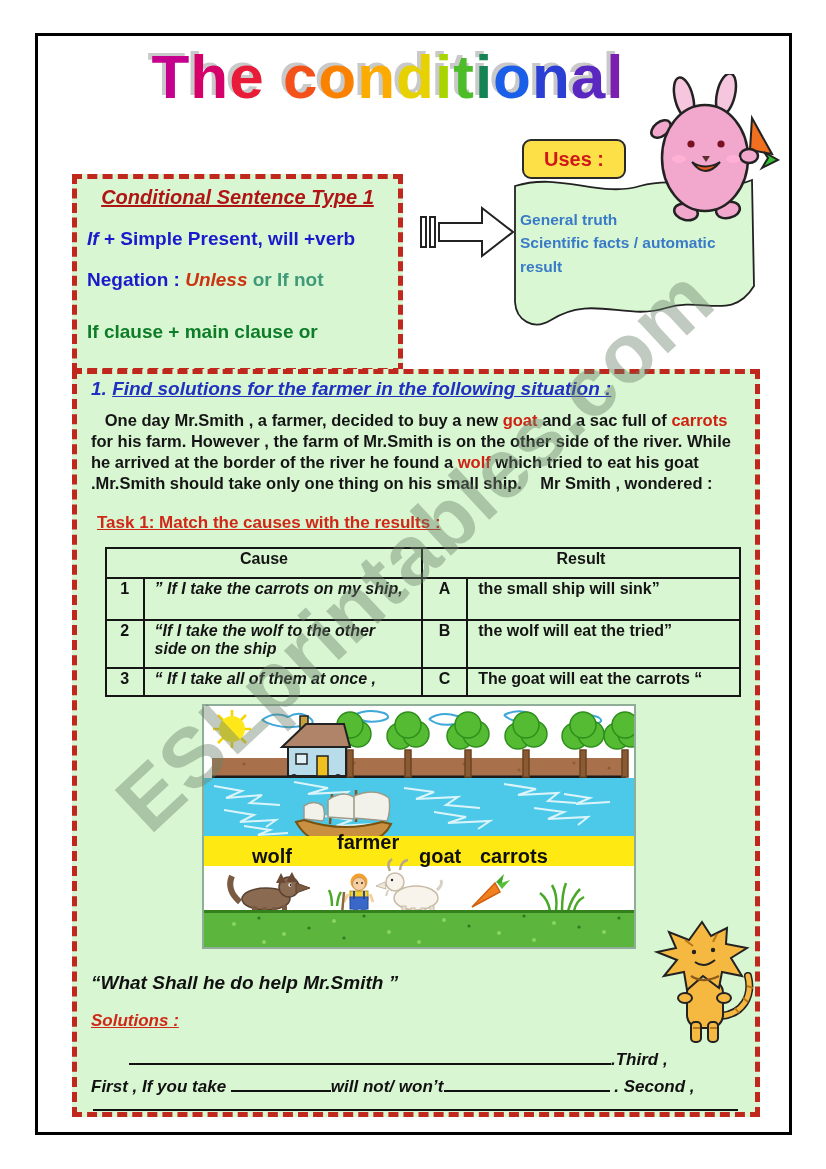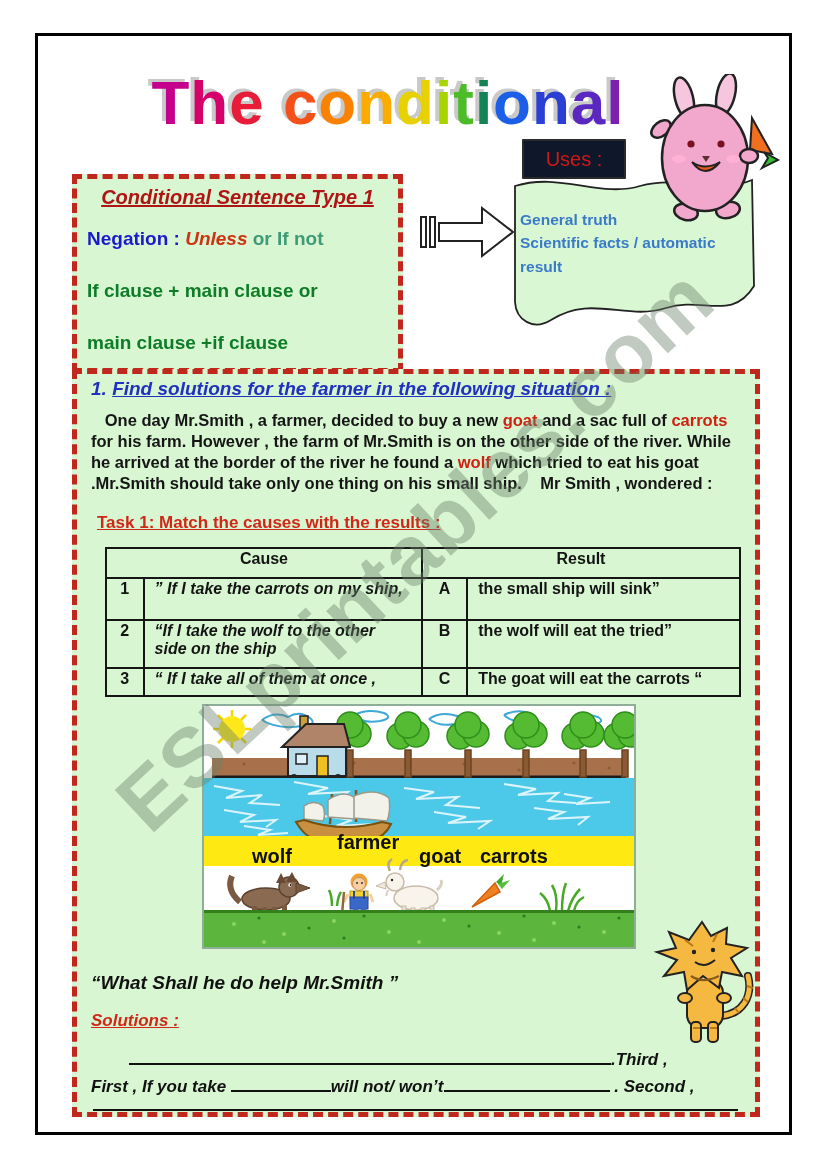--- a/index.html
+++ b/index.html
@@ -3,26 +3,26 @@
 <meta charset="utf-8">
 <style>
   html,body{margin:0;padding:0;background:#fff;}
   body{width:826px;height:1169px;position:relative;overflow:hidden;
        font-family:"Liberation Sans",sans-serif;color:#111;}
   .abs{position:absolute;}
   
   .page-frame{left:35px;top:33px;width:757px;height:1102px;border:3px solid #000;box-sizing:border-box;}
   
   .page-title{left:88px;top:46px;width:600px;text-align:center;font-weight:bold;
-      font-size:62px;letter-spacing:1px;white-space:pre;line-height:1;margin-top:26px;}
+      font-size:62px;letter-spacing:1px;white-space:pre;line-height:1;}
   .page-title span{text-shadow:-4px -3px 0 #c9c9c9;}
   
-  .uses-box{left:522px;top:139px;width:100px;height:36px;background:#0f172a;border:2px solid #2a2a2a;
-      border-radius:1px;display:flex;align-items:center;justify-content:center;
-      color:#d01818;font-weight:normal;font-size:20px;z-index:3;}
+  .uses-box{left:522px;top:139px;width:100px;height:36px;background:#fde047;border:2px solid #2a2a2a;
+      border-radius:9px;display:flex;align-items:center;justify-content:center;
+      color:#d01818;font-weight:bold;font-size:20px;z-index:3;}
   .banner{left:505px;top:168px;z-index:1;}
   .banner-text{left:520px;top:208px;width:238px;color:#3a7bc8;font-weight:bold;font-size:15.5px;
       line-height:1.5;z-index:2;}
   .arrow-svg{left:420px;top:200px;z-index:1;}
   .bunny{left:646px;top:74px;z-index:4;}
   .cat{left:647px;top:920px;z-index:5;}
   
   .rules-box{left:72px;top:174px;width:331px;height:199px;background:#d8f6d2;
       border:5px dashed #c0281e;box-sizing:border-box;padding:5px 10px;}
   .rules-title{color:#b01414;font-weight:bold;font-style:italic;font-size:20px;text-align:center;
@@ -104,20 +104,21 @@
 </div>
 
 <svg class="abs arrow-svg" width="96" height="62" viewBox="0 0 96 62">
   <rect x="1" y="17" width="5" height="30" fill="#fff" stroke="#222" stroke-width="2"></rect>
   <rect x="10" y="17" width="5" height="30" fill="#fff" stroke="#222" stroke-width="2"></rect>
   <polygon points="19,23 62,23 62,8 93,32 62,56 62,41 19,41" fill="#fff" stroke="#222" stroke-width="2"></polygon>
 </svg>
 
 <div class="abs rules-box">
   <div class="rules-title">Conditional Sentence Type 1</div>
+  <div class="rule-line"><span class="blue italic">If</span><span class="blue"> + Simple Present, will +verb</span></div>
   <div class="rule-line"><span class="blue">Negation : </span><span class="red-it">Unless</span><span class="seagreen"> or If not</span></div>
   <div class="rule-line green-t">If clause + main clause  or</div>
   <div class="rule-line green-t">main clause +if clause</div>
 </div>
 
 <div class="abs main-box">
   <div class="main-heading"><span>1. </span><span class="u">Find solutions for the farmer in the following situation  :</span></div>
 
   <div class="story"><span>&nbsp;&nbsp; One day Mr.Smith , a farmer, decided to buy a new </span><span class="rword">goat</span><span> and a sac full of </span><span class="rword">carrots</span><span>&nbsp; for his farm. However , the farm of Mr.Smith is on the other side of the river. While he arrived at the border of the river he found a </span><span class="rword">wolf</span><span> which tried  to eat  his goat .Mr.Smith should take only one thing on his small ship. &nbsp;&nbsp; Mr Smith , wondered :</span></div>
 

